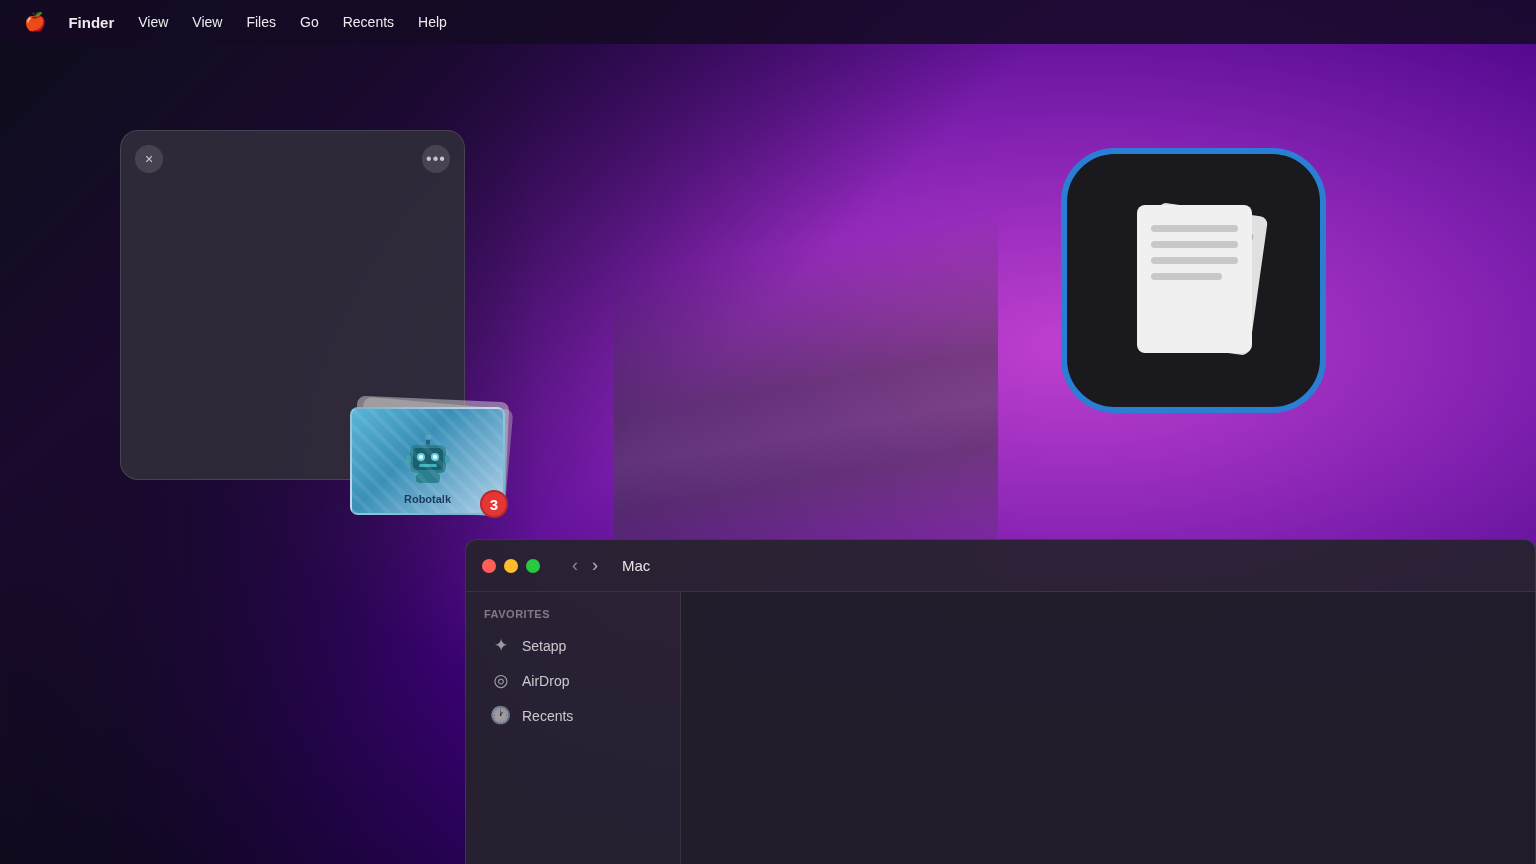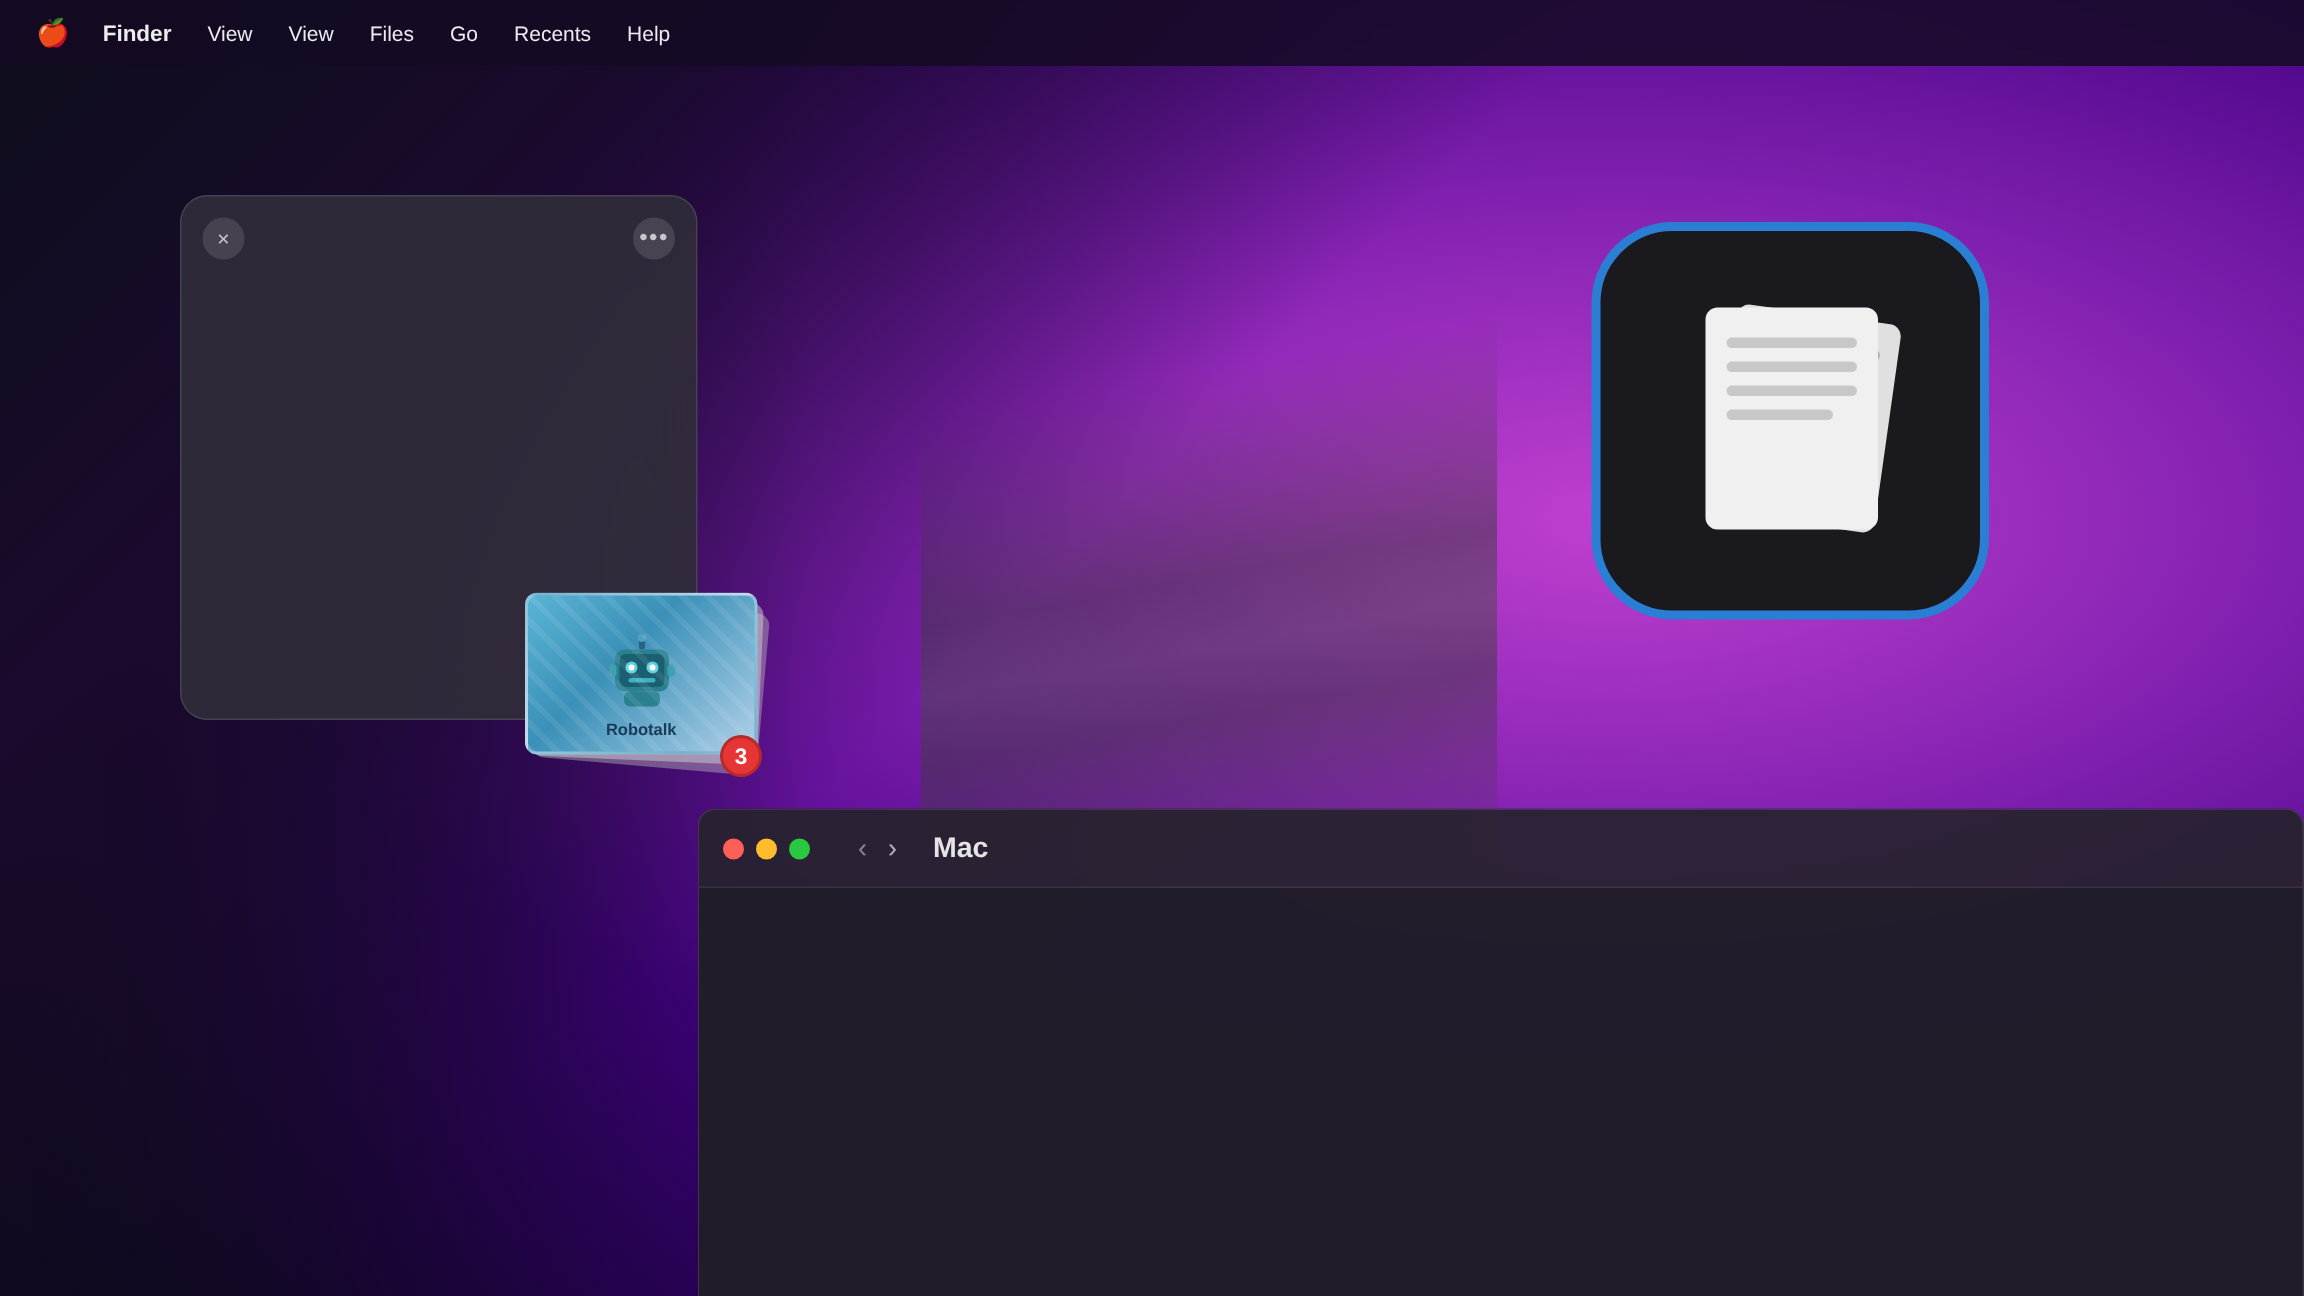--- a/index.html
+++ b/index.html
@@ -198,21 +198,21 @@
       transform: rotate(2.5deg);
     }
 
     
     .drag-card-main {
       position: absolute;
       width: 155px;
       height: 108px;
       background: linear-gradient(135deg, #5ab4d4 0%, #3a90b8 40%, #b0d0e8 100%);
       border-radius: 8px;
-      top: 0;
+      top: 12px;
       left: 5px;
       overflow: hidden;
       display: flex;
       align-items: center;
       justify-content: center;
       border: 2px solid rgba(255,255,255,0.3);
     }
 
     .drag-card-pattern {
       position: absolute;
@@ -393,22 +393,22 @@
       cursor: pointer;
       padding: 4px;
     }
 
     .nav-btn.active {
       color: rgba(255,255,255,0.65);
     }
 
     .finder-title {
       color: rgba(255,255,255,0.88);
-      font-size: 19px;
-      font-weight: 700;
+      font-size: 15px;
+      font-weight: 400;
       margin-left: 8px;
     }
 
     .finder-body {
       display: flex;
       flex: 1;
       overflow: hidden;
     }
 
     .finder-sidebar {
@@ -558,16 +558,34 @@
     </div>
     <div class="finder-nav">
       <button class="nav-btn">‹</button>
       <button class="nav-btn active">›</button>
     </div>
     <div class="finder-title">Mac</div>
   </div>
 
   <div class="finder-body">
 
+    <div class="finder-sidebar">
+      <div class="sidebar-section-label">Favorites</div>
+
+      <div class="sidebar-item">
+        <span class="sidebar-icon">✦</span>
+        <span class="sidebar-label">Setapp</span>
+      </div>
+
+      <div class="sidebar-item">
+        <span class="sidebar-icon">◎</span>
+        <span class="sidebar-label">AirDrop</span>
+      </div>
+
+      <div class="sidebar-item">
+        <span class="sidebar-icon">🕐</span>
+        <span class="sidebar-label">Recents</span>
+      </div>
+    </div>
 
     <div class="finder-main"></div>
   </div>
 </div>
 
 </body></html>

